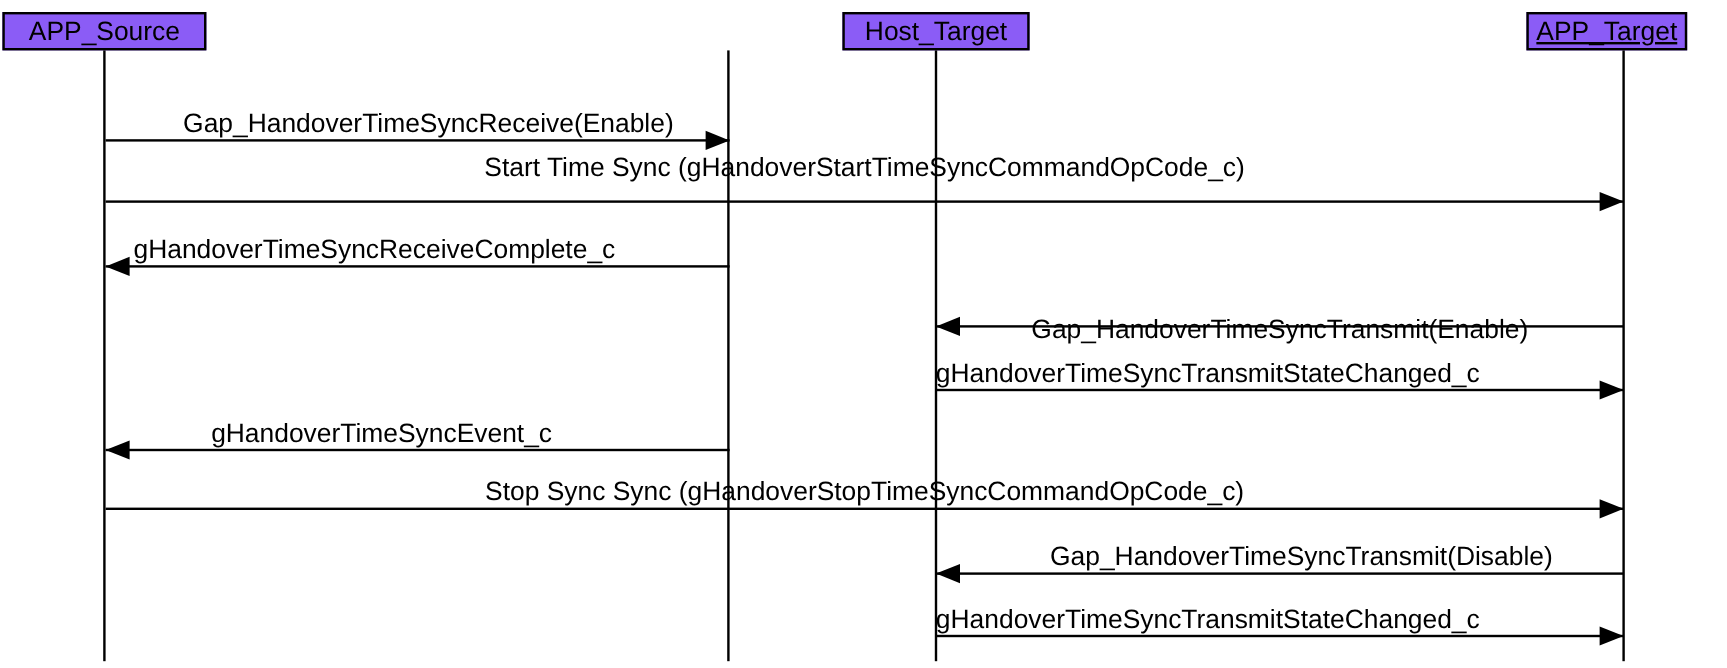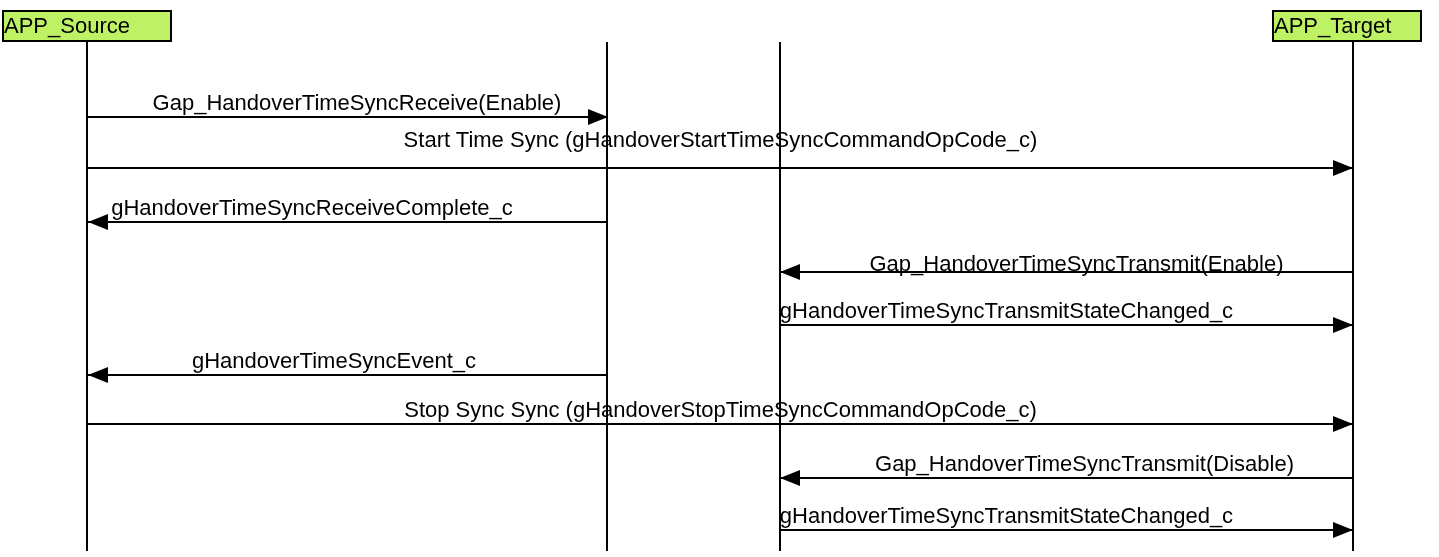--- a/index.html
+++ b/index.html
@@ -16,23 +16,24 @@
     color: var(--text, #000000);
     overflow: hidden;
   }
   .diagram * { box-sizing: border-box; }
 
   .actor {
     position: absolute;
     top: 10px;
     height: 32px;
     border: 2px solid var(--line, #000000);
-    background: #bef264;
+    background: #8b5cf6;
     font-size: 22px;
     line-height: 28px;
+    text-align: center;
     white-space: nowrap;
     overflow: hidden;
   }
   .lifeline {
     position: absolute;
     top: 42px;
     width: 2px;
     height: 509px;
     background: var(--line, #000000);
   }
@@ -65,21 +66,22 @@
     border-bottom: 8px solid transparent;
     border-right: 20px solid var(--line, #000000);
   }
 </style>
 </head>
 <body>
 
 <div class="diagram">
 
   <div class="actor" style="left:2px;width:170px;">APP_Source</div>
-  <div class="actor" style="left:1272px;width:150px;">APP_Target</div>
+  <div class="actor" style="left:702px;width:156px;">Host_Target</div>
+  <div class="actor" style="left:1272px;width:134px;text-decoration:underline;">APP_Target</div>
 
   <div class="lifeline" style="left:86px;"></div>
   <div class="lifeline" style="left:606px;"></div>
   <div class="lifeline" style="left:779px;"></div>
   <div class="lifeline" style="left:1352px;"></div>
 
   <div>
     <div class="msg-label" style="left:88px;top:91px;width:538px;">Gap_HandoverTimeSyncReceive(Enable)</div>
     <div class="msg-line" style="left:88px;top:116px;width:520px;"></div>
     <div class="arrow-right" style="left:588px;top:109px;"></div>
@@ -91,33 +93,33 @@
     <div class="arrow-right" style="left:1333px;top:160px;"></div>
   </div>
 
   <div>
     <div class="msg-label" style="left:88px;top:196px;width:448px;">gHandoverTimeSyncReceiveComplete_c</div>
     <div class="msg-line" style="left:88px;top:221px;width:520px;"></div>
     <div class="arrow-left" style="left:88px;top:214px;"></div>
   </div>
 
   <div>
-    <div class="msg-label" style="left:780px;top:252px;width:573px;margin-left:10px;">Gap_HandoverTimeSyncTransmit(Enable)</div>
+    <div class="msg-label" style="left:780px;top:263px;width:573px;">Gap_HandoverTimeSyncTransmit(Enable)</div>
     <div class="msg-line" style="left:780px;top:271px;width:573px;"></div>
     <div class="arrow-left" style="left:780px;top:264px;"></div>
   </div>
 
   <div>
     <div class="msg-label" style="left:720px;top:299px;width:573px;">gHandoverTimeSyncTransmitStateChanged_c</div>
     <div class="msg-line" style="left:780px;top:324px;width:573px;"></div>
     <div class="arrow-right" style="left:1333px;top:317px;"></div>
   </div>
 
   <div>
-    <div class="msg-label" style="left:74px;top:349px;width:520px;">gHandoverTimeSyncEvent_c</div>
+    <div class="msg-label" style="left:58px;top:349px;width:520px;">gHandoverTimeSyncEvent_c</div>
     <div class="msg-line" style="left:88px;top:374px;width:520px;"></div>
     <div class="arrow-left" style="left:88px;top:367px;"></div>
   </div>
 
   <div>
     <div class="msg-label" style="left:88px;top:398px;width:1265px;">Stop Sync Sync (gHandoverStopTimeSyncCommandOpCode_c)</div>
     <div class="msg-line" style="left:88px;top:423px;width:1265px;"></div>
     <div class="arrow-right" style="left:1333px;top:416px;"></div>
   </div>
 

